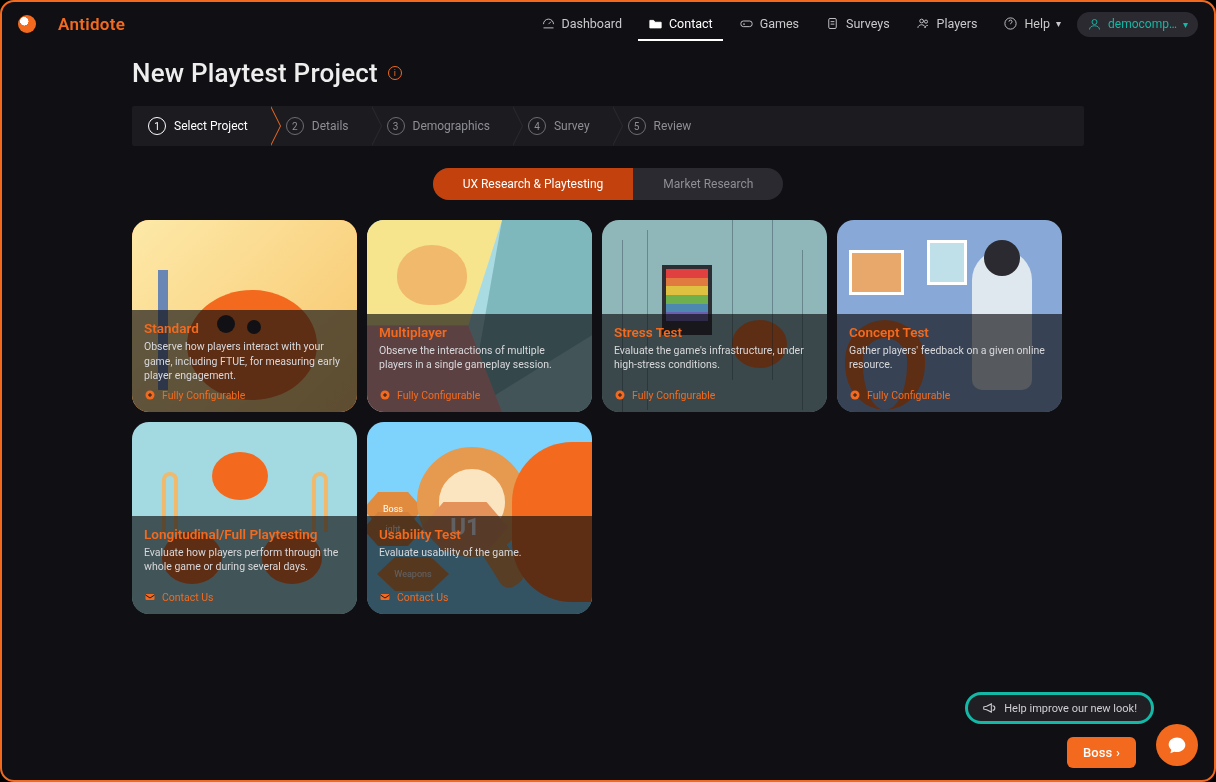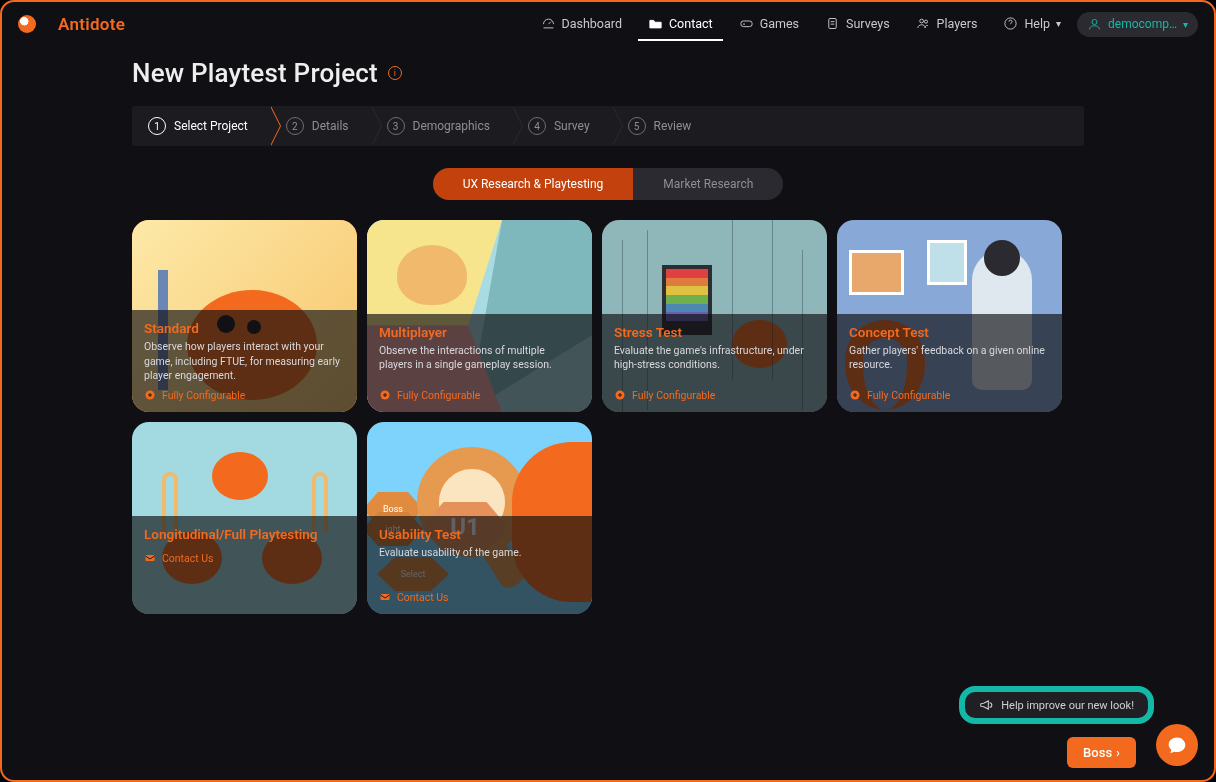--- a/index.html
+++ b/index.html
@@ -208,21 +208,21 @@
 
 .next-btn {
   position: absolute; right: 78px; bottom: 12px;
   background: #f36a1e; color: #fff;
   padding: 8px 16px; border-radius: 6px;
   font-size: 13px; font-weight:500;
   display:flex; align-items:center; gap:4px; cursor:pointer;
 }
 .help-pill {
   position:absolute; right: 60px; bottom: 56px;
-  background:#1f1f24; border:6px solid #14b8a6; border-radius: 16px;
+  background:#1f1f24; border:3px solid #14b8a6; border-radius: 16px;
   padding: 6px 14px; font-size: 11px; color:#d0d0d4;
   display:flex; align-items:center; gap:8px; cursor:pointer;
 }
 .chat-fab {
   position:absolute; right: 16px; bottom: 14px;
   width: 42px; height: 42px; border-radius:50%;
   background:#f36a1e; display:flex; align-items:center; justify-content:center;
   cursor:pointer;
 }
 .chat-fab svg { width:20px; height:20px; fill:#fff; }
@@ -438,20 +438,21 @@
       <div class="card">
         <div class="card-art art-long">
           <div class="blob-orange" style="width:60px;height:52px;left:30px;top:110px;"></div>
           <div class="blob-orange" style="width:60px;height:52px;left:130px;top:110px;"></div>
           <div class="blob-orange" style="width:56px;height:48px;left:80px;top:30px;"></div>
           <div style="position:absolute;left:30px;top:50px;width:16px;height:60px;border:4px solid #f0b96b;border-radius:10px 10px 0 0;border-bottom:none;"></div>
           <div style="position:absolute;left:180px;top:50px;width:16px;height:60px;border:4px solid #f0b96b;border-radius:10px 10px 0 0;border-bottom:none;"></div>
         </div>
         <div class="card-overlay">
           <div class="card-title">Longitudinal/Full Playtesting</div>
+          <div class="card-desc">Evaluate how players perform through the whole game or during several days.</div>
           <div class="card-footer">
             <span class="foot-icon">
                 <svg viewBox="0 0 24 24">
                   <rect x="3" y="6" width="18" height="12" rx="2"></rect>
                   <path d="M3 8l9 6 9-6" fill="none" stroke="#1b1b20" stroke-width="2"></path>
                 </svg>
               </span>
             <span>Contact Us</span>
           </div>
         </div>
@@ -459,21 +460,21 @@
 
       <div class="card">
         <div class="card-art art-usability">
           <div class="hex" style="left:-4px;top:70px;">
               <span>Boss</span>
             </div>
           <div class="hex" style="left:-4px;top:90px;background:#d8813a">
               <span>ight</span>
             </div>
           <div class="hex" style="left:10px;top:135px;width:72px;">
-              <span>Select</span>
+              <span>Weapons</span>
             </div>
           <div class="magnifier" style="left:50px;top:25px;"></div>
           <div class="u1-hex">
               <span>U1</span>
             </div>
           <div class="blob-orange" style="width:110px;height:160px;right:-30px;top:20px;border-radius:60px 0 0 60px;"></div>
         </div>
         <div class="card-overlay">
           <div class="card-title">Usability Test</div>
           <div class="card-desc">Evaluate usability of the game.</div>

